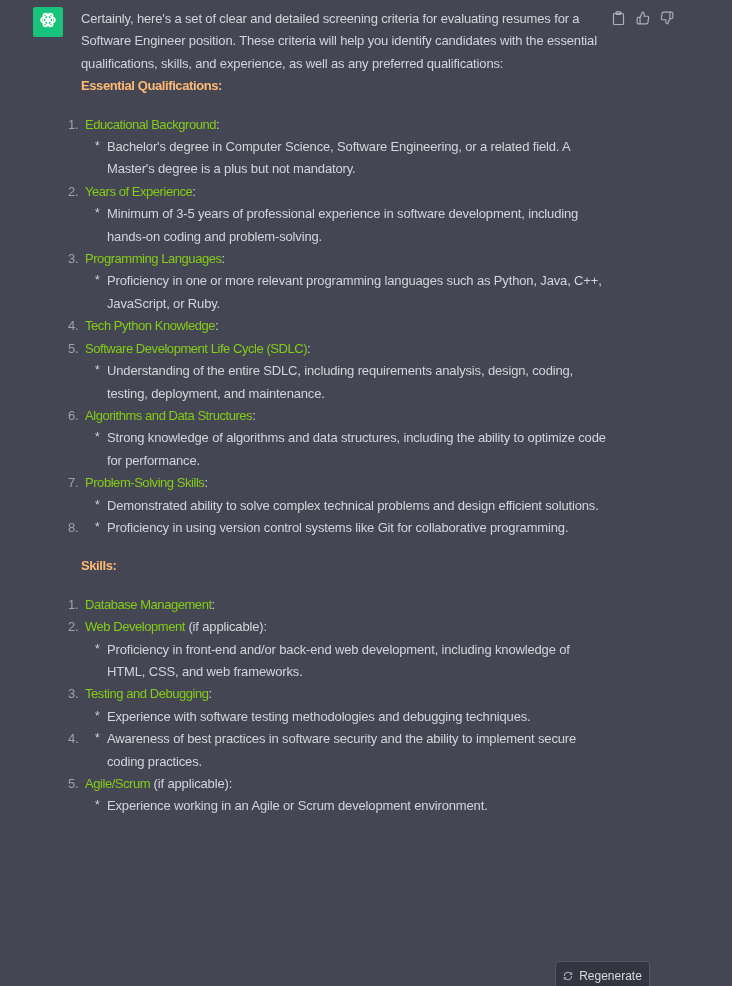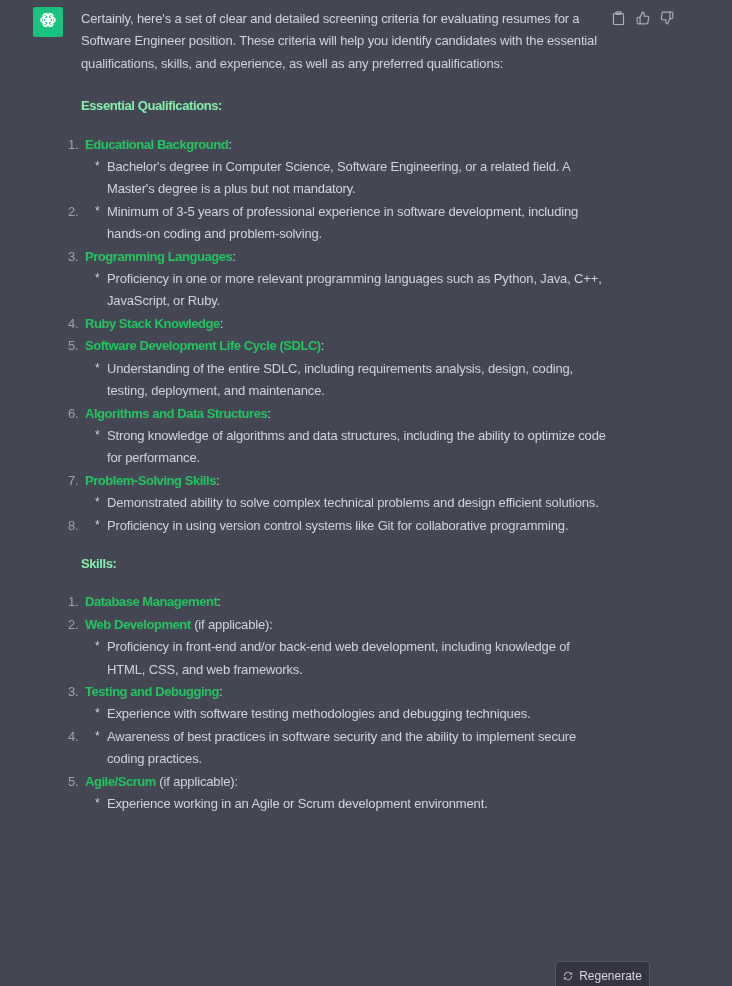--- a/index.html
+++ b/index.html
@@ -13,26 +13,26 @@
     .avatar {
       position: absolute; left: 33px; top: 7px;
       width: 30px; height: 30px; border-radius: 2px;
       background: #19c37d;
       display: flex; align-items: center; justify-content: center;
     }
     .content {
       position: absolute; left: 81px; top: 8px; width: 525px;
       font-size: 13px; line-height: 22.4px; letter-spacing: -0.15px;
     }
-    .intro { margin-bottom: 20px; }
-    .section-title { font-weight: bold; color: #86efac; margin-bottom: 16px; letter-spacing: -0.4px; }
+    .intro { margin-bottom: 0; }
+    .section-title { font-weight: bold; color: #fdba74; margin-bottom: 16px; letter-spacing: -0.4px; }
     ol.criteria { list-style: none; margin-bottom: 16px; }
     ol.criteria > li { position: relative; padding-left: 4px; }
     .num { position: absolute; left: -13px; top: 0; color: #9ca3af; }
-    .item-title strong { color: #22c55e; font-weight: bold; letter-spacing: -0.45px; }
+    .item-title strong { color: #84cc16; font-weight: normal; letter-spacing: -0.45px; }
     ul.bullets { list-style: none; padding-left: 22px; }
     ul.bullets li { position: relative; }
     ul.bullets li::before {
       content: "*"; position: absolute; left: -12px; top: -1px;
       color: #d1d5db; font-size: 12px;
     }
     .actions {
       position: absolute; left: 611px; top: 10px;
       display: flex; gap: 9px; align-items: center;
     }
@@ -72,34 +72,35 @@
     <ol class="criteria">
             <li>
     <span class="num">1.</span>
     <div class="item-title"><strong>Educational Background</strong><span>:</span></div>
     <ul class="bullets">
       <li>Bachelor's degree in Computer Science, Software Engineering, or a related field. A Master's degree is a plus but not mandatory.</li>
     </ul>
   </li>
             <li>
     <span class="num">2.</span>
+    <div class="item-title"><strong>Years of Experience</strong><span>:</span></div>
     <ul class="bullets">
       <li>Minimum of 3-5 years of professional experience in software development, including hands-on coding and problem-solving.</li>
     </ul>
   </li>
             <li>
     <span class="num">3.</span>
     <div class="item-title"><strong>Programming Languages</strong><span>:</span></div>
     <ul class="bullets">
       <li>Proficiency in one or more relevant programming languages such as Python, Java, C++, JavaScript, or Ruby.</li>
     </ul>
   </li>
             <li>
     <span class="num">4.</span>
-    <div class="item-title"><strong>Ruby Stack Knowledge</strong><span>:</span></div>
+    <div class="item-title"><strong>Tech Python Knowledge</strong><span>:</span></div>
   </li>
             <li>
     <span class="num">5.</span>
     <div class="item-title"><strong>Software Development Life Cycle (SDLC)</strong><span>:</span></div>
     <ul class="bullets">
       <li>Understanding of the entire SDLC, including requirements analysis, design, coding, testing, deployment, and maintenance.</li>
     </ul>
   </li>
             <li>
     <span class="num">6.</span>

